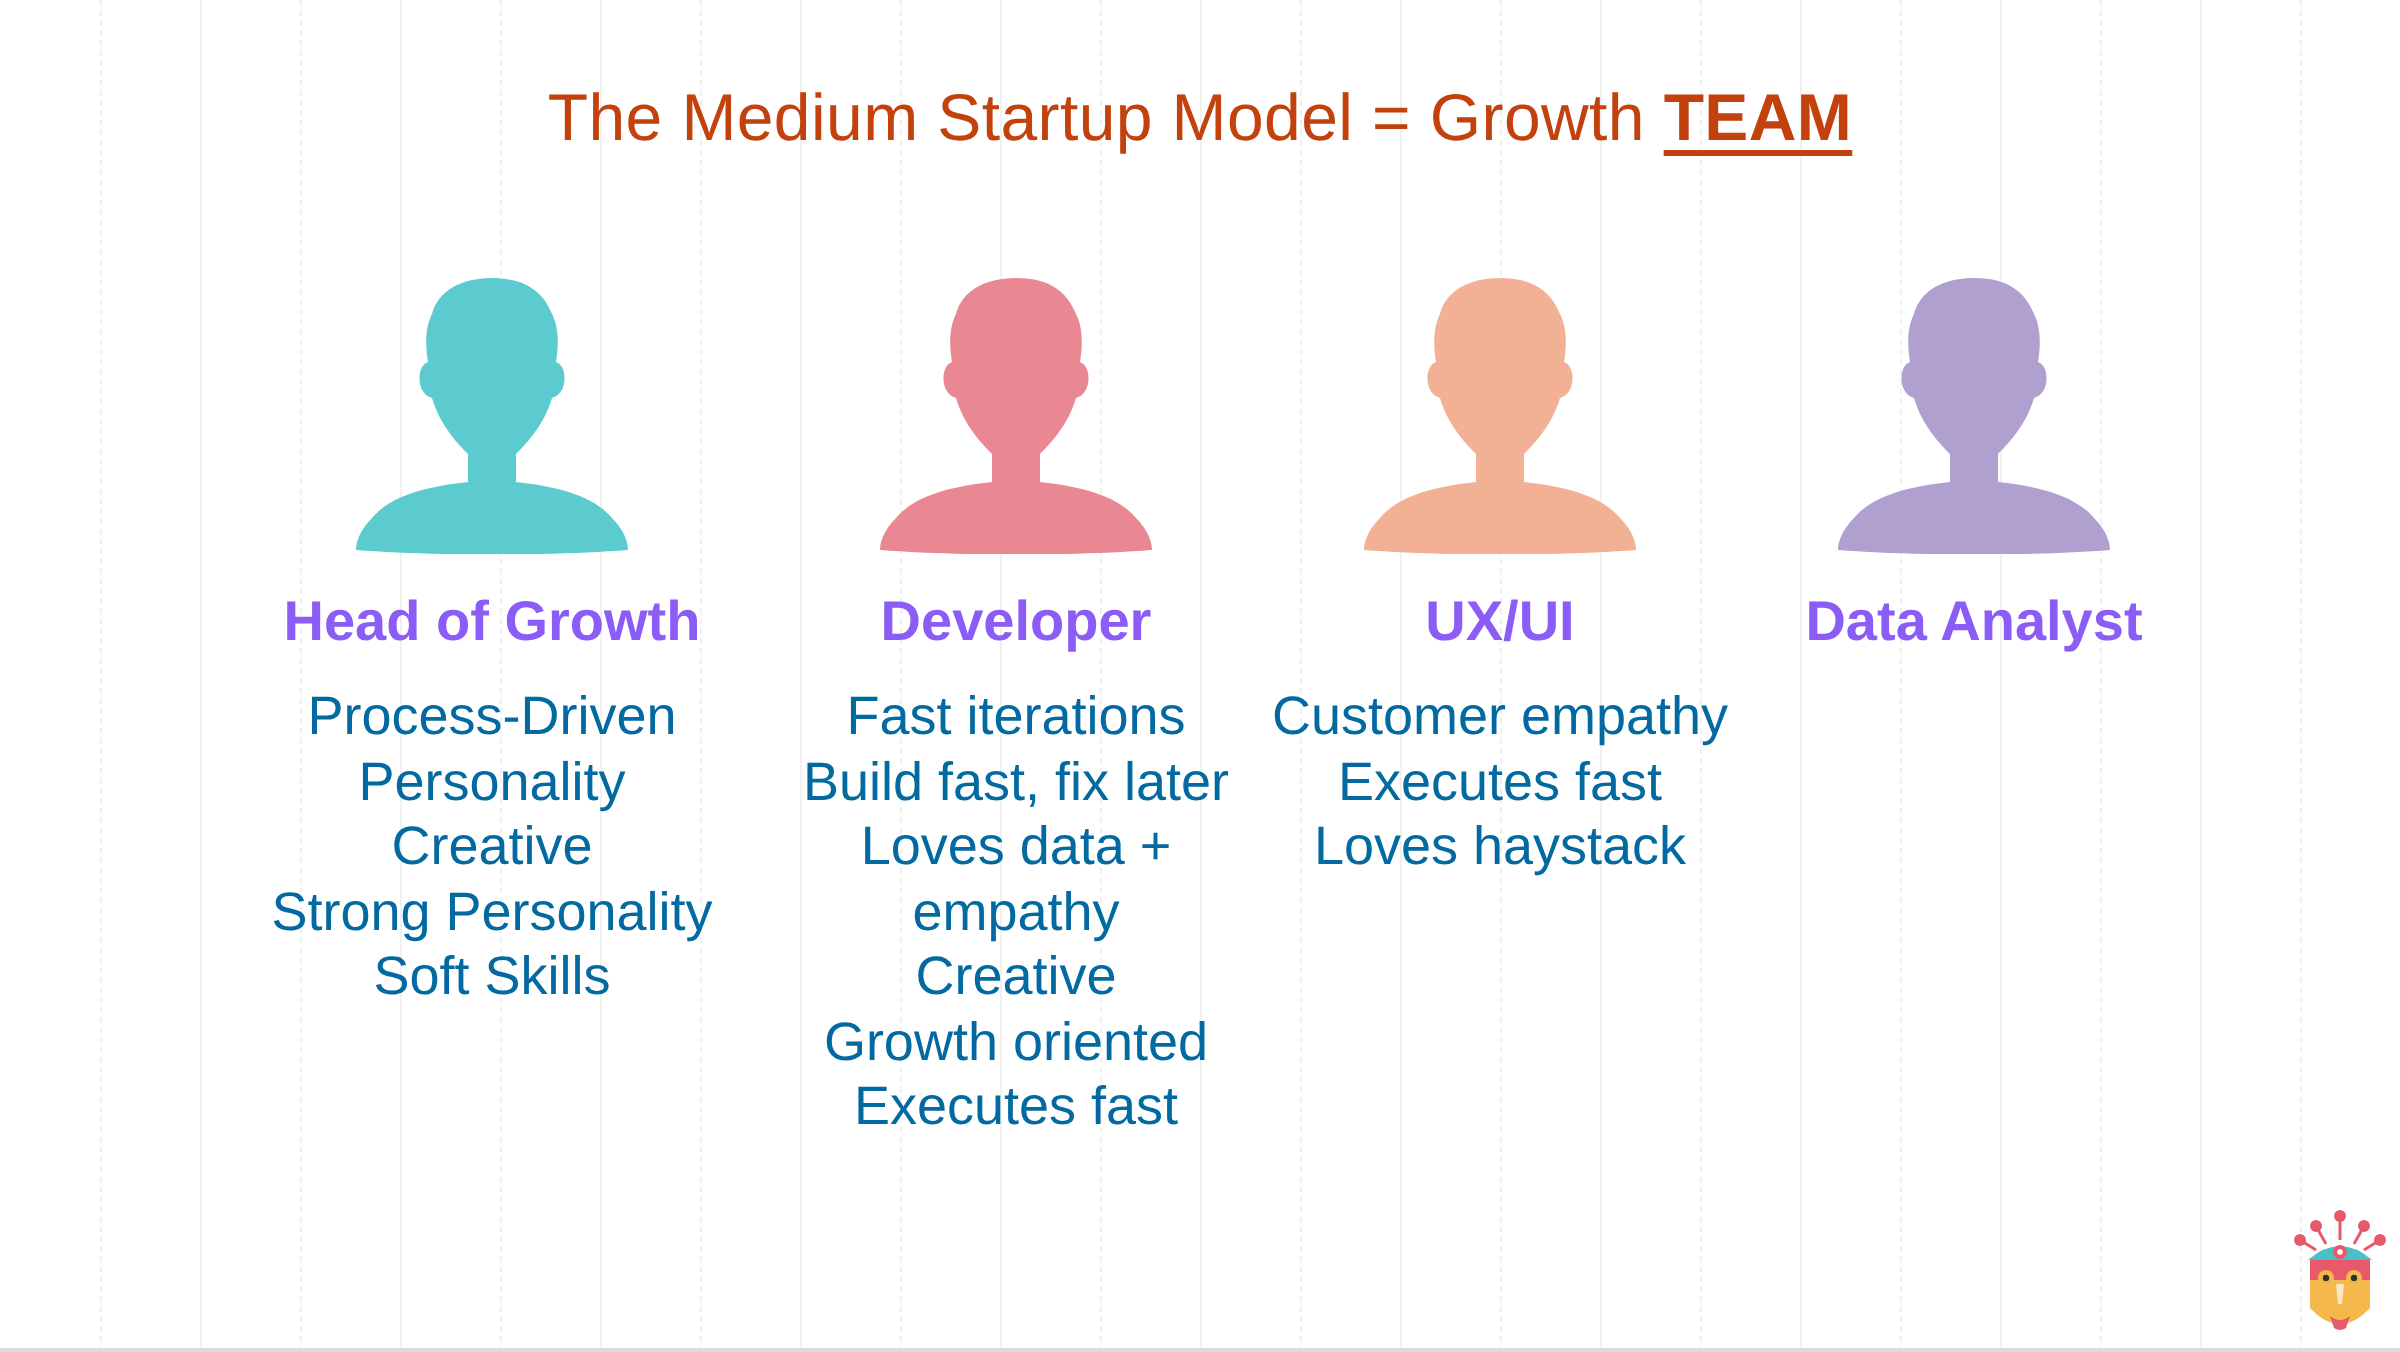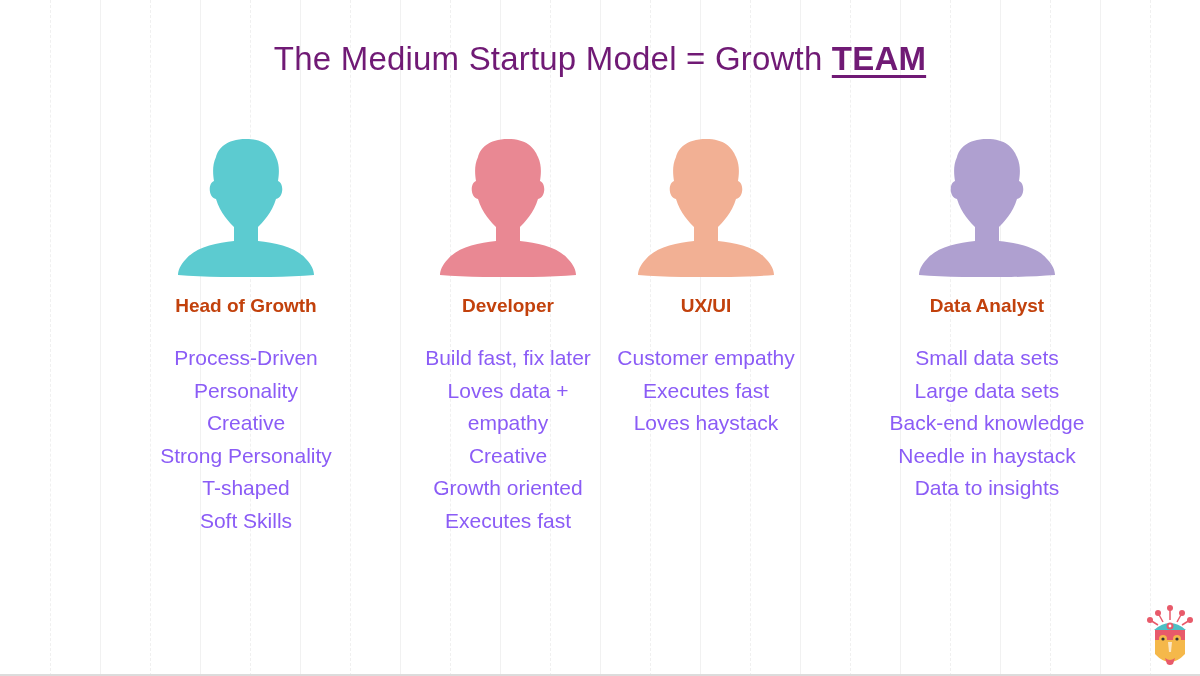--- a/index.html
+++ b/index.html
@@ -9,31 +9,31 @@
       font-family: "Liberation Sans", "DejaVu Sans", sans-serif;
     }
     .grid { position:absolute; inset:0; pointer-events:none; }
     .vline { position:absolute; top:0; bottom:0; width:0; }
     .vline.solid { border-left:1px solid #f1f1f1; }
     .vline.dash { border-left:1px dashed #f0f0f0; }
     .bottom-rule { position:absolute; left:0; right:0; bottom:0; height:2px; background:#dcdcdc; }
 
     .title {
       position:absolute; top:40px; left:0; width:1200px; text-align:center;
-      font-size:33px; color:#701a75; letter-spacing:0.2px;
+      font-size:33px; color:#c2410c; letter-spacing:0.2px;
     }
     .title .strong { font-weight:bold; text-decoration:underline; text-decoration-thickness:3px; text-underline-offset:5px; }
 
     .col { position:absolute; top:135px; width:240px; text-align:center; }
     .avatar { display:block; margin:0 auto; width:140px; height:142px; }
     .role {
-      margin-top:18px; font-weight:bold; font-size:19px; color:#c2410c; height:30px;
+      margin-top:18px; font-weight:bold; font-size:28px; color:#8b5cf6; height:30px;
     }
     .traits { list-style:none; margin:17px 0 0 0; padding:0; }
-    .traits li { font-size:21px; line-height:32.5px; color:#8b5cf6; white-space:nowrap;text-align:center; }
+    .traits li { font-size:27px; line-height:32.5px; color:#0369a1; white-space:nowrap;text-align:center; }
 
     .mascot { position:absolute; left:1146px; top:604px; width:48px; height:66px; }
   </style>
 </head>
 <body>
 
 <div class="grid" id="grid">
     <div class="vline dash" style="left: 50px;"></div>
     <div class="vline solid" style="left: 100px;"></div>
     <div class="vline dash" style="left: 150px;"></div>
@@ -67,64 +67,57 @@
 <div class="col" style="left:126px">
   <svg class="avatar" viewBox="0 0 140 142">
     <path class="fig" d="M70 4 C50 4 42 14 40 22 C36 30 37 40 38 46 C32 48 32 62 40 64 C44 78 54 88 58 92 L58 106 C40 108 20 112 10 124 C4 130 2 136 2 140 C40 143 100 143 138 140 C138 136 136 130 130 124 C120 112 100 108 82 106 L82 92 C86 88 96 78 100 64 C108 62 108 48 102 46 C103 40 104 30 100 22 C96 12 88 4 70 4 Z" fill="#5ccbd0"></path>
   </svg>
   <div class="role">Head of Growth</div>
   <ul class="traits">
     <li>Process-Driven</li>
     <li>Personality</li>
     <li>Creative</li>
     <li>Strong Personality</li>
-    <li>T-shaped</li>
     <li>Soft Skills</li>
   </ul>
 </div>
 
 <div class="col" style="left:388px">
   <svg class="avatar" viewBox="0 0 140 142">
     <path class="fig" d="M70 4 C50 4 42 14 40 22 C36 30 37 40 38 46 C32 48 32 62 40 64 C44 78 54 88 58 92 L58 106 C40 108 20 112 10 124 C4 130 2 136 2 140 C40 143 100 143 138 140 C138 136 136 130 130 124 C120 112 100 108 82 106 L82 92 C86 88 96 78 100 64 C108 62 108 48 102 46 C103 40 104 30 100 22 C96 12 88 4 70 4 Z" fill="#e98893"></path>
   </svg>
   <div class="role">Developer</div>
   <ul class="traits">
+    <li>Fast iterations</li>
     <li>Build fast, fix later</li>
     <li>Loves data +</li>
     <li>empathy</li>
     <li>Creative</li>
     <li>Growth oriented</li>
     <li>Executes fast</li>
   </ul>
 </div>
 
-<div class="col" style="left:586px">
+<div class="col" style="left:630px">
   <svg class="avatar" viewBox="0 0 140 142">
     <path class="fig" d="M70 4 C50 4 42 14 40 22 C36 30 37 40 38 46 C32 48 32 62 40 64 C44 78 54 88 58 92 L58 106 C40 108 20 112 10 124 C4 130 2 136 2 140 C40 143 100 143 138 140 C138 136 136 130 130 124 C120 112 100 108 82 106 L82 92 C86 88 96 78 100 64 C108 62 108 48 102 46 C103 40 104 30 100 22 C96 12 88 4 70 4 Z" fill="#f2b094"></path>
   </svg>
   <div class="role">UX/UI</div>
   <ul class="traits">
     <li>Customer empathy</li>
     <li>Executes fast</li>
     <li>Loves haystack</li>
   </ul>
 </div>
 
 <div class="col" style="left:867px">
   <svg class="avatar" viewBox="0 0 140 142">
     <path class="fig" d="M70 4 C50 4 42 14 40 22 C36 30 37 40 38 46 C32 48 32 62 40 64 C44 78 54 88 58 92 L58 106 C40 108 20 112 10 124 C4 130 2 136 2 140 C40 143 100 143 138 140 C138 136 136 130 130 124 C120 112 100 108 82 106 L82 92 C86 88 96 78 100 64 C108 62 108 48 102 46 C103 40 104 30 100 22 C96 12 88 4 70 4 Z" fill="#afa0d0"></path>
   </svg>
   <div class="role">Data Analyst</div>
-  <ul class="traits">
-    <li>Small data sets</li>
-    <li>Large data sets</li>
-    <li>Back-end knowledge</li>
-    <li>Needle in haystack</li>
-    <li>Data to insights</li>
-  </ul>
 </div>
 
 <svg class="mascot" viewBox="0 0 48 66">
   <line x1="24" y1="4" x2="24" y2="16" stroke="#e85a6a" stroke-width="1.5"></line>
   <line x1="12" y1="9" x2="17" y2="18" stroke="#e85a6a" stroke-width="1.5"></line>
   <line x1="36" y1="9" x2="31" y2="18" stroke="#e85a6a" stroke-width="1.5"></line>
   <line x1="4" y1="16" x2="12" y2="21" stroke="#e85a6a" stroke-width="1.5"></line>
   <line x1="44" y1="16" x2="36" y2="21" stroke="#e85a6a" stroke-width="1.5"></line>
   <circle cx="24" cy="4" r="3" fill="#e85a6a"></circle>
   <circle cx="12" cy="9" r="3" fill="#e85a6a"></circle>

